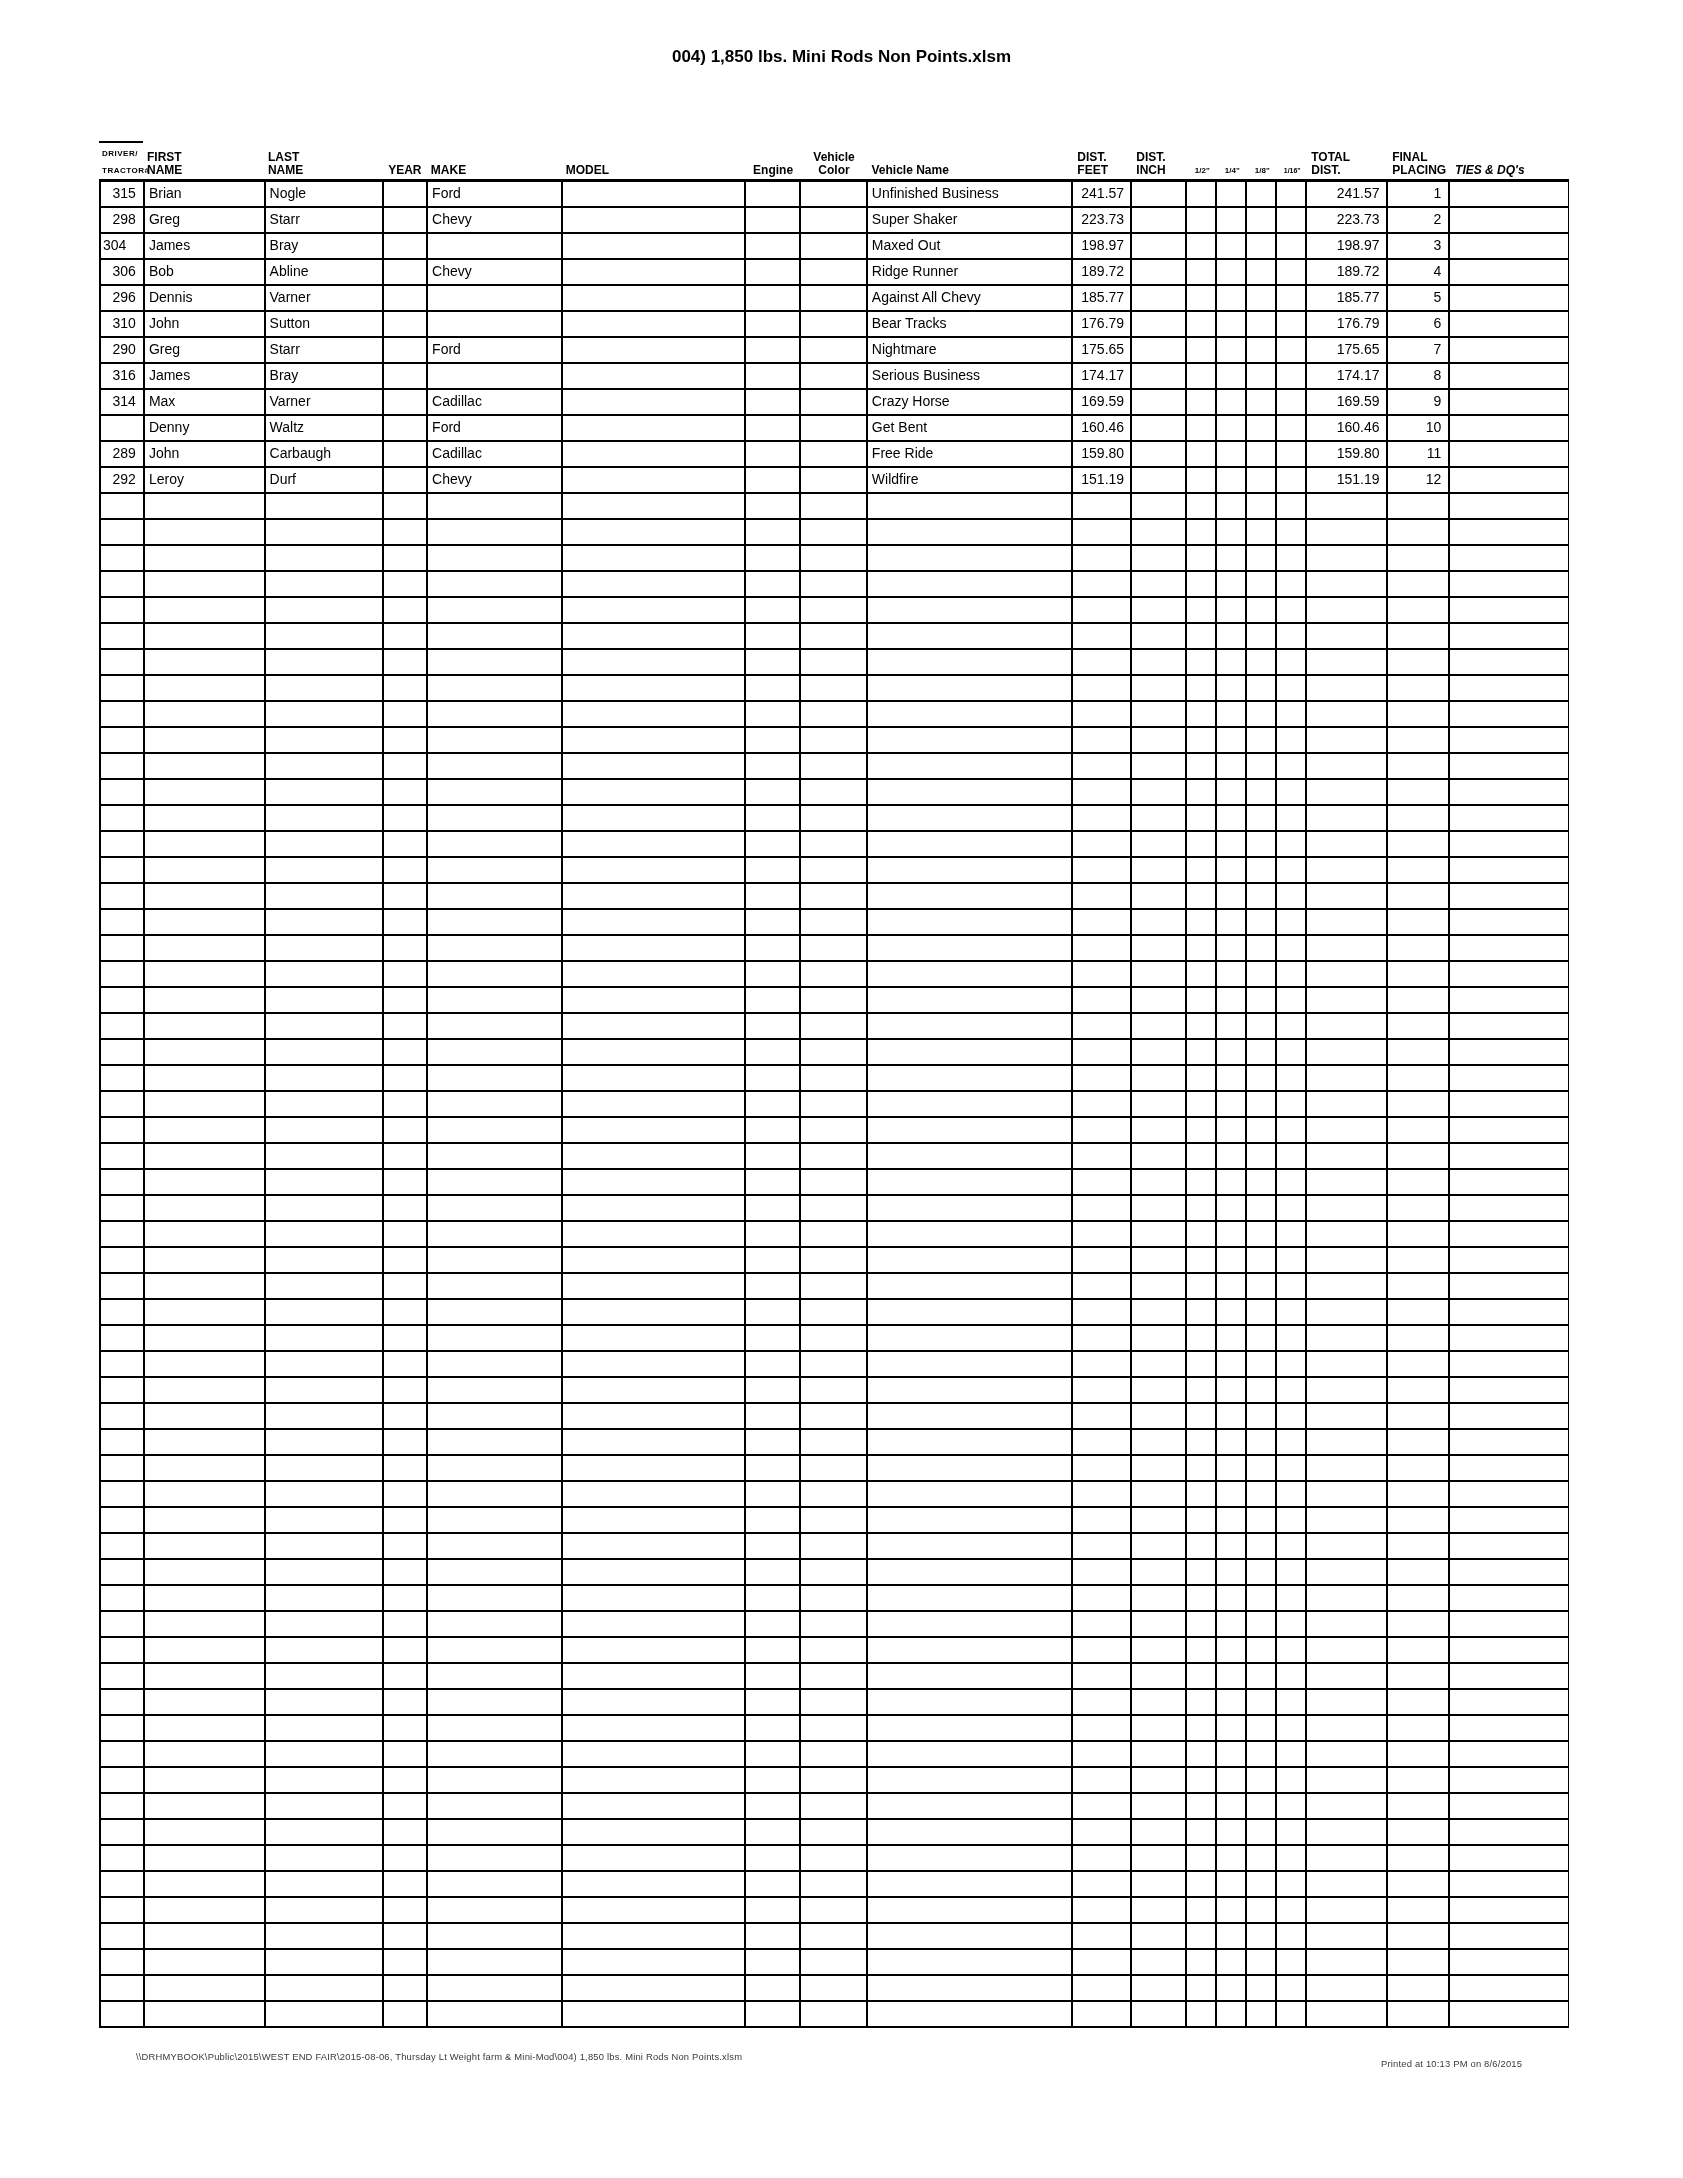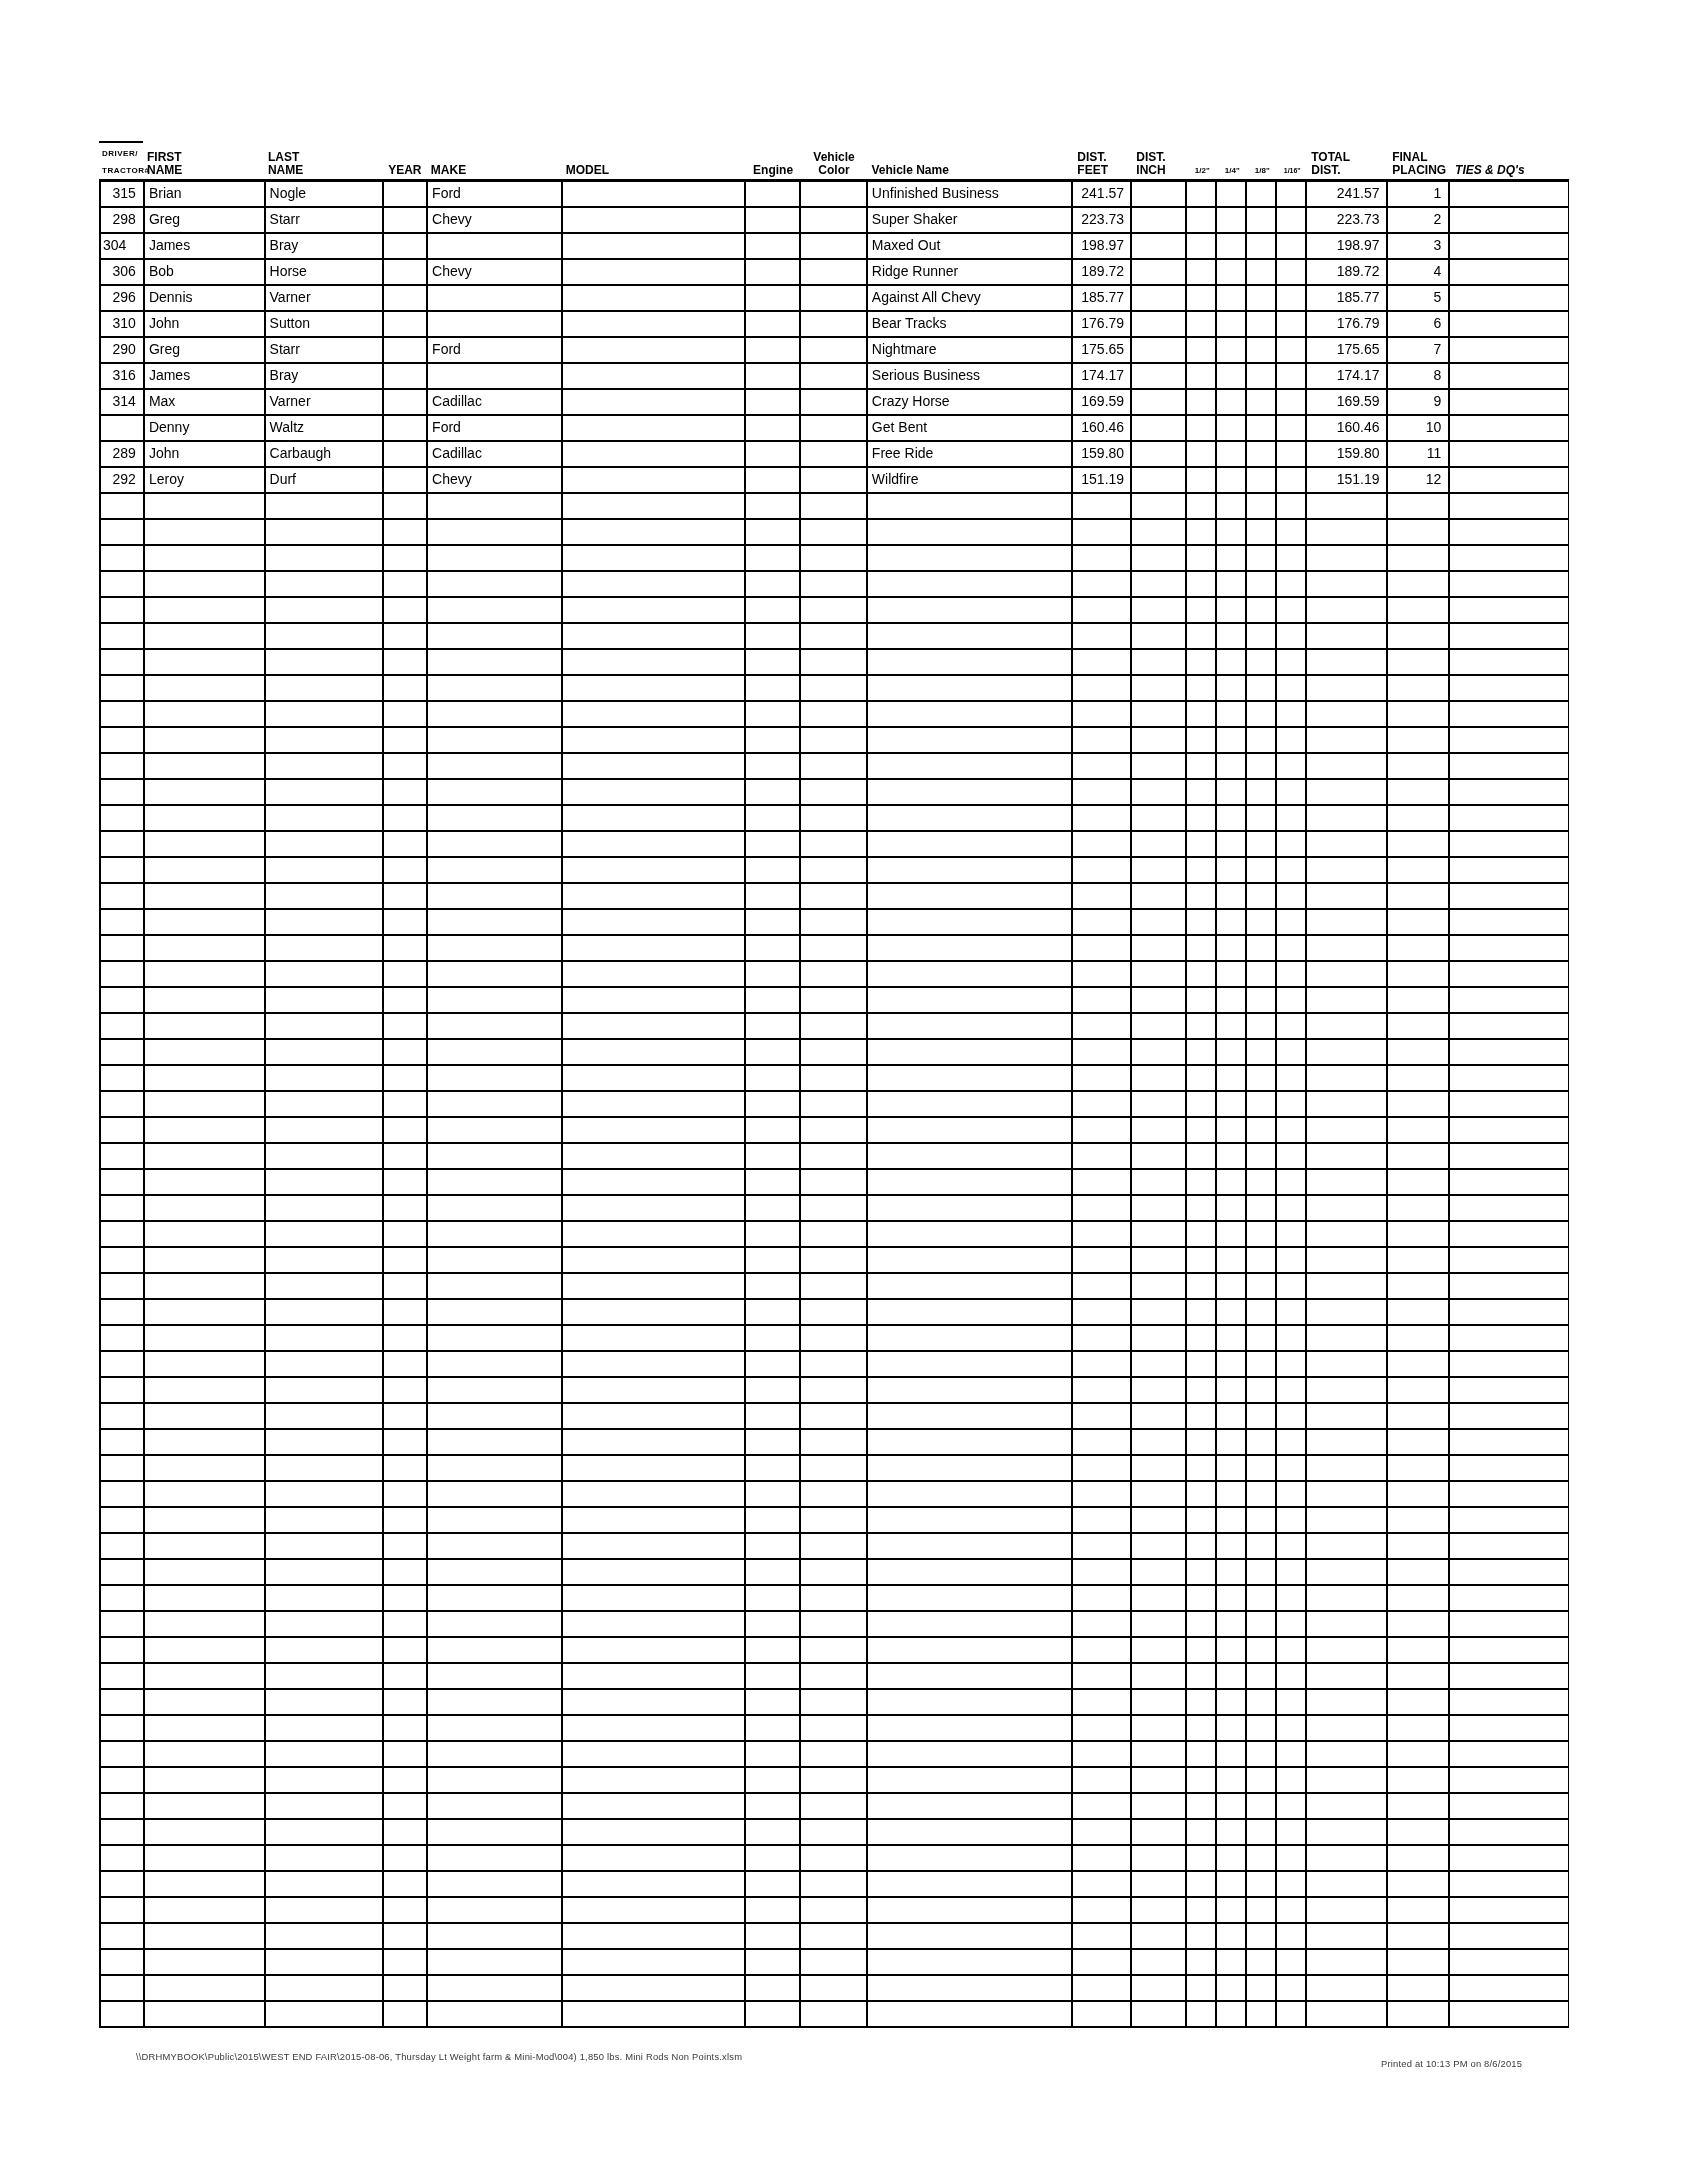--- a/index.html
+++ b/index.html
@@ -52,20 +52,21 @@
   }
   .footer-printed{
     position:absolute;top:2058px;left:1381px;font-size:9.4px;color:#3a3a3a;
     letter-spacing:0.2px;
   }
 </style>
 </head>
 <body>
 
 <div class="title-block">
+  <div>004) 1,850 lbs. Mini Rods Non Points.xlsm</div>
 </div>
 
 <div class="sheet">
   <div class="hdr" id="hdr-row">
       <div class="hcell c-num" style="width: 44px;">
         <div>DRIVER/</div>
         <div>TRACTOR#</div>
       </div>
       <div class="hcell " style="width: 121px;">
         <div>FIRST</div>
@@ -183,21 +184,21 @@
         <div class="tcell" style="width: 30px;"></div>
         <div class="tcell" style="width: 30px;"></div>
         <div class="tcell" style="width: 30px;"></div>
         <div class="tcell r" style="width: 81px;">198.97</div>
         <div class="tcell num-r" style="width: 63px;">3</div>
         <div class="tcell" style="width: 118px;"></div>
       </div>
       <div class="trow">
         <div class="tcell num-r" style="width: 44px;">306</div>
         <div class="tcell" style="width: 121px;">Bob</div>
-        <div class="tcell" style="width: 119px;">Horse</div>
+        <div class="tcell" style="width: 119px;">Abline</div>
         <div class="tcell" style="width: 44px;"></div>
         <div class="tcell" style="width: 135px;">Chevy</div>
         <div class="tcell" style="width: 184px;"></div>
         <div class="tcell" style="width: 55px;"></div>
         <div class="tcell" style="width: 67px;"></div>
         <div class="tcell" style="width: 206px;">Ridge Runner</div>
         <div class="tcell r" style="width: 59px;">189.72</div>
         <div class="tcell" style="width: 55px;"></div>
         <div class="tcell" style="width: 30px;"></div>
         <div class="tcell" style="width: 30px;"></div>

